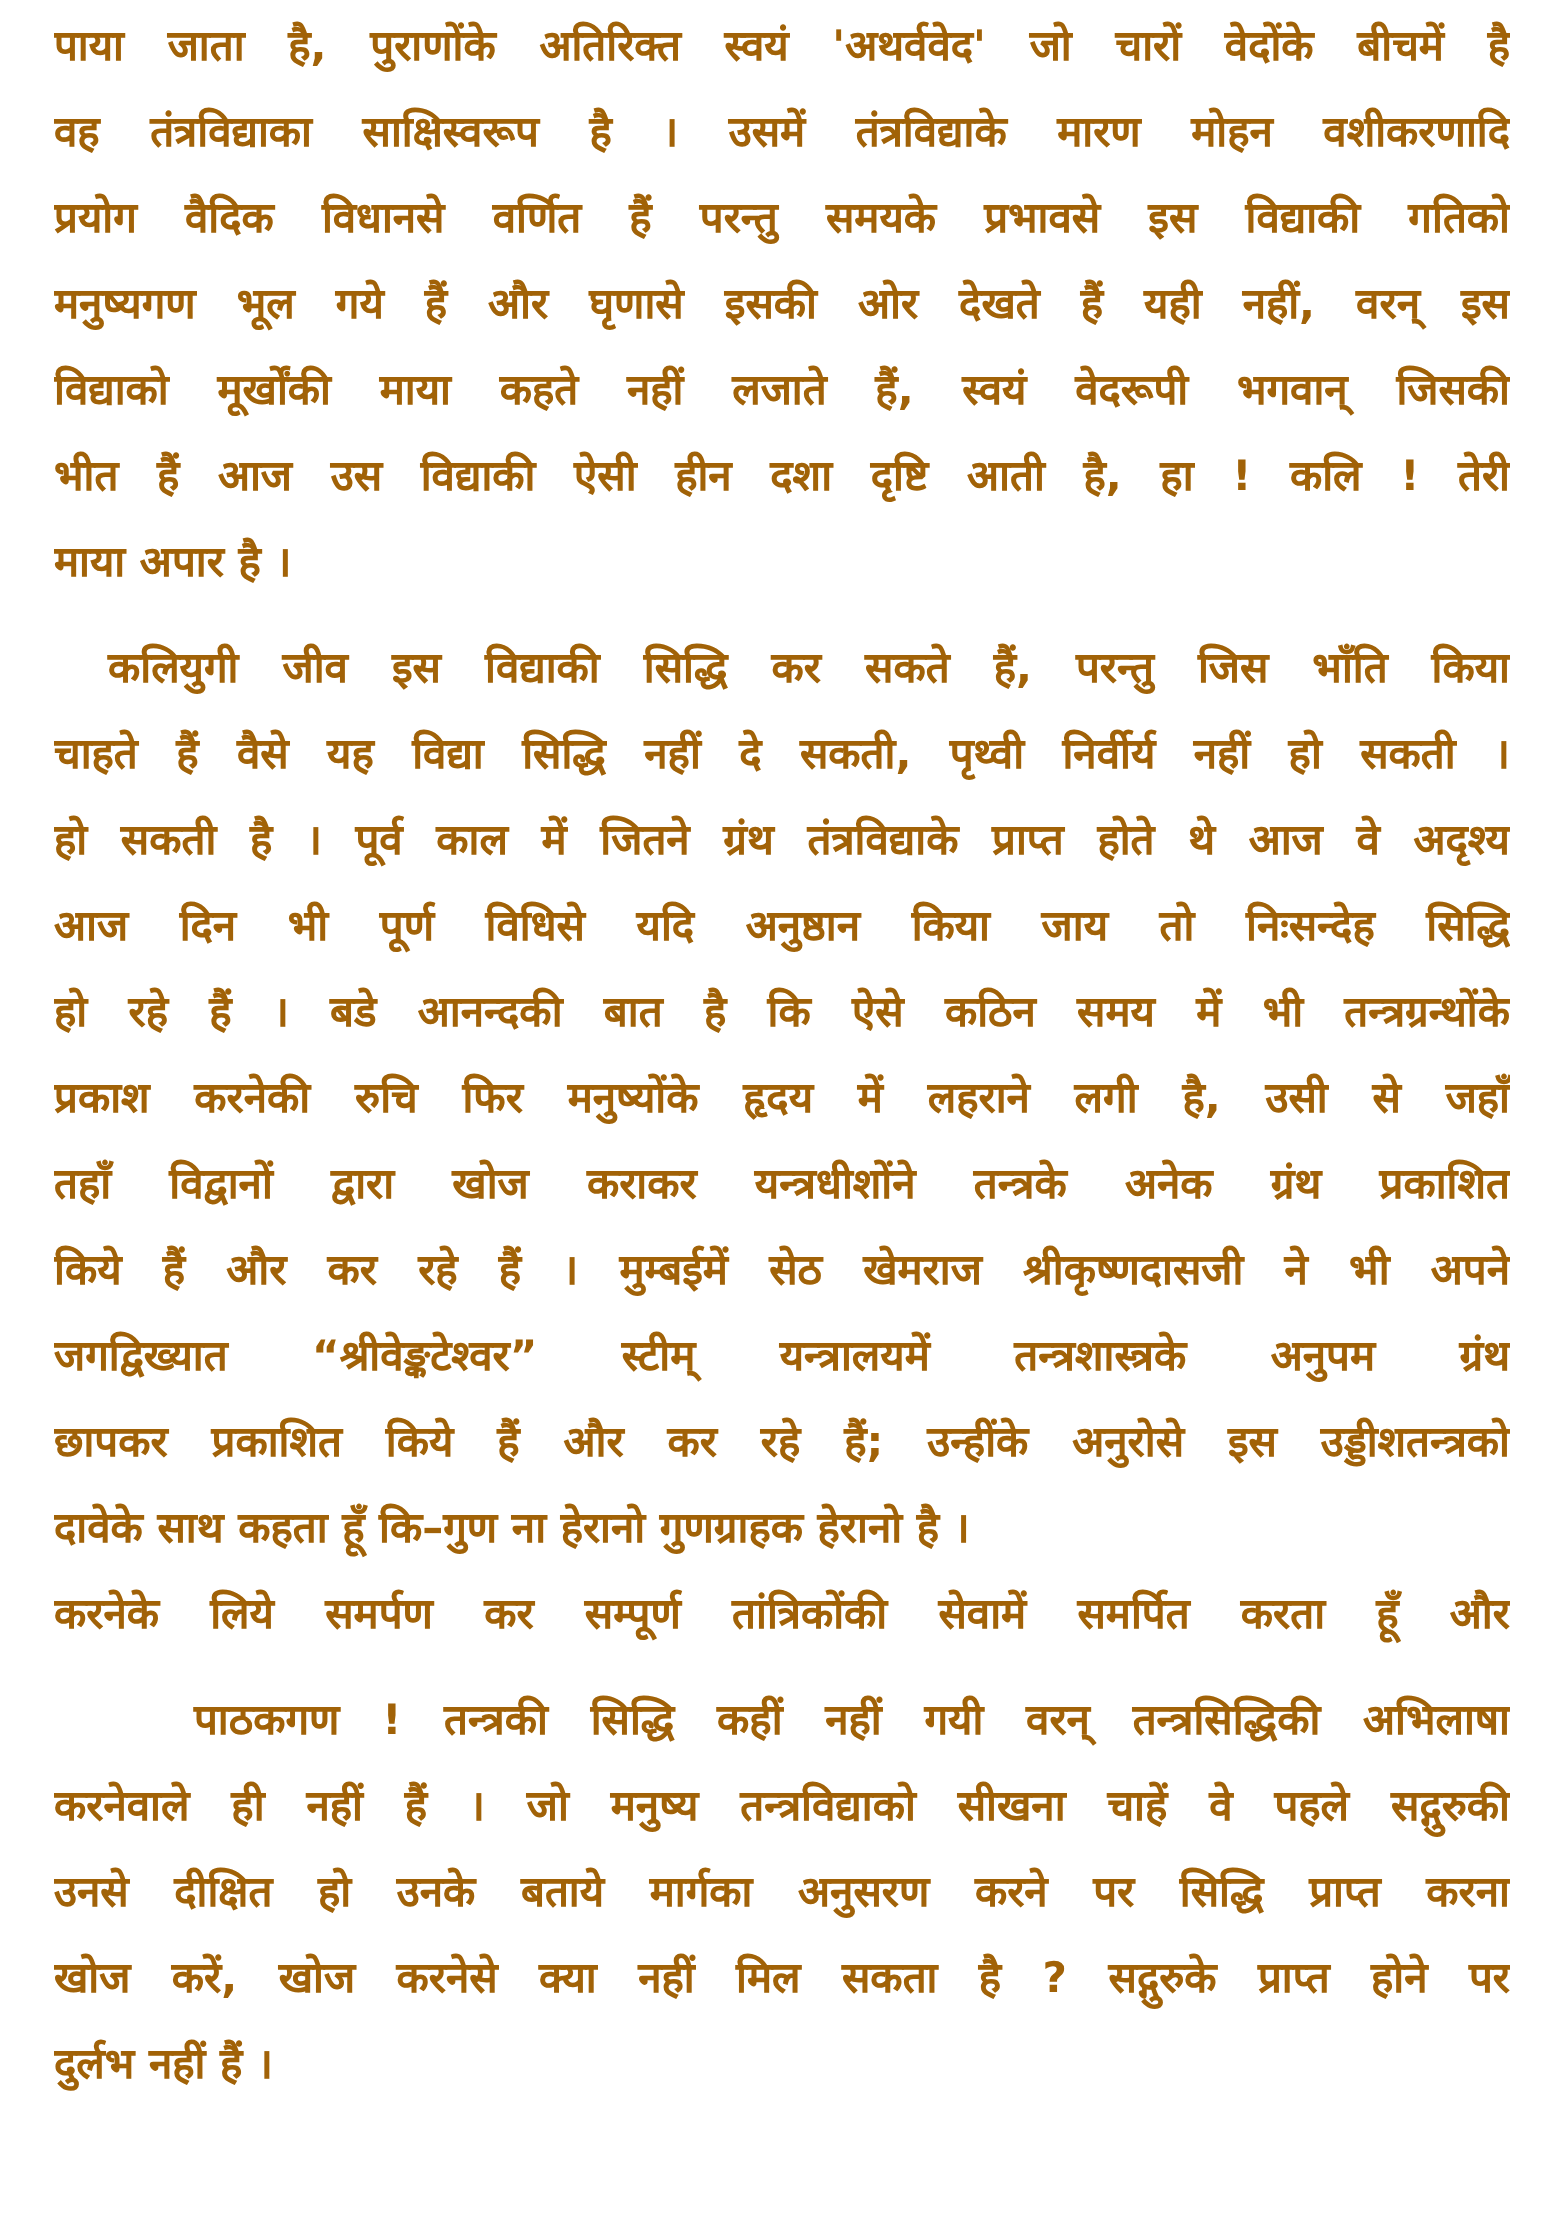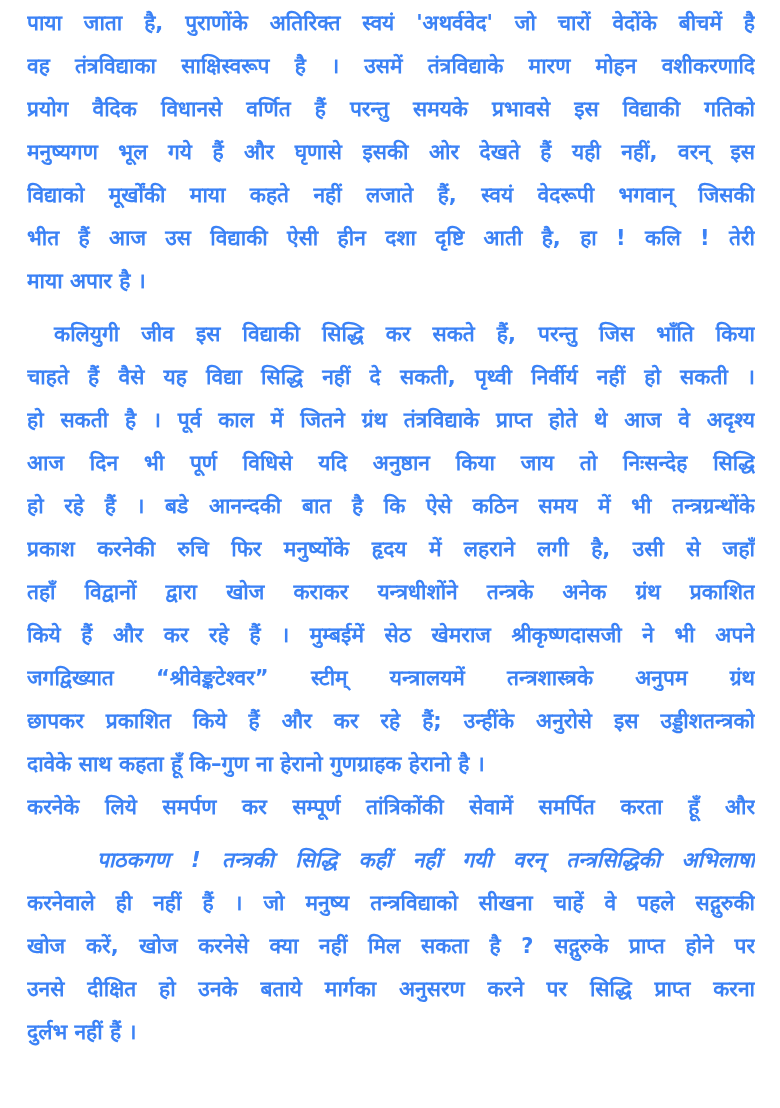--- a/index.html
+++ b/index.html
@@ -11,38 +11,38 @@
       width: 780px;
       height: 1108px;
       overflow: hidden;
       position: relative;
     }
     .page {
       position: absolute;
       left: 27px;
       top: 2px;
       width: 728px;
-      color: #3b82f6;
+      color: #a16207;
       font-family: "DejaVu Sans", "Liberation Sans", sans-serif;
       font-size: 21px;
       font-weight: bold;
     }
     .line {
       height: 43px;
       line-height: 43px;
       white-space: nowrap;
       text-align: justify;
       text-align-last: justify;
       overflow: hidden;
     }
     .line.last {
       text-align-last: left;
     }
     .line.indent-small { padding-left: 27px; }
-    .line.indent-large { padding-left: 70px; font-style: italic; }
+    .line.indent-large { padding-left: 70px; }
     .para-gap { height: 10px; }
   </style>
 </head>
 <body>
 
 <div class="page">
 
   <div>
     <div class="line">पाया जाता है, पुराणोंके अतिरिक्त स्वयं 'अथर्ववेद' जो चारों वेदोंके बीचमें है</div>
     <div class="line">वह तंत्रविद्याका साक्षिस्वरूप है । उसमें तंत्रविद्याके मारण मोहन वशीकरणादि</div>
@@ -68,18 +68,18 @@
     <div class="line">छापकर प्रकाशित किये हैं और कर रहे हैं; उन्हींके अनुरोसे इस उड्डीशतन्त्रको</div>
     <div class="line last">दावेके साथ कहता हूँ कि–गुण ना हेरानो गुणग्राहक हेरानो है ।</div>
     <div class="line">करनेके लिये समर्पण कर सम्पूर्ण तांत्रिकोंकी सेवामें समर्पित करता हूँ और</div>
   </div>
 
   <div class="para-gap"></div>
 
   <div>
     <div class="line indent-large">पाठकगण ! तन्त्रकी सिद्धि कहीं नहीं गयी वरन् तन्त्रसिद्धिकी अभिलाषा</div>
     <div class="line">करनेवाले ही नहीं हैं । जो मनुष्य तन्त्रविद्याको सीखना चाहें वे पहले सद्गुरुकी</div>
+    <div class="line">उनसे दीक्षित हो उनके बताये मार्गका अनुसरण करने पर सिद्धि प्राप्त करना</div>
     <div class="line">खोज करें, खोज करनेसे क्या नहीं मिल सकता है ? सद्गुरुके प्राप्त होने पर</div>
-    <div class="line">उनसे दीक्षित हो उनके बताये मार्गका अनुसरण करने पर सिद्धि प्राप्त करना</div>
     <div class="line last">दुर्लभ नहीं हैं ।</div>
   </div>
 
 </div>
 
 </body></html>

